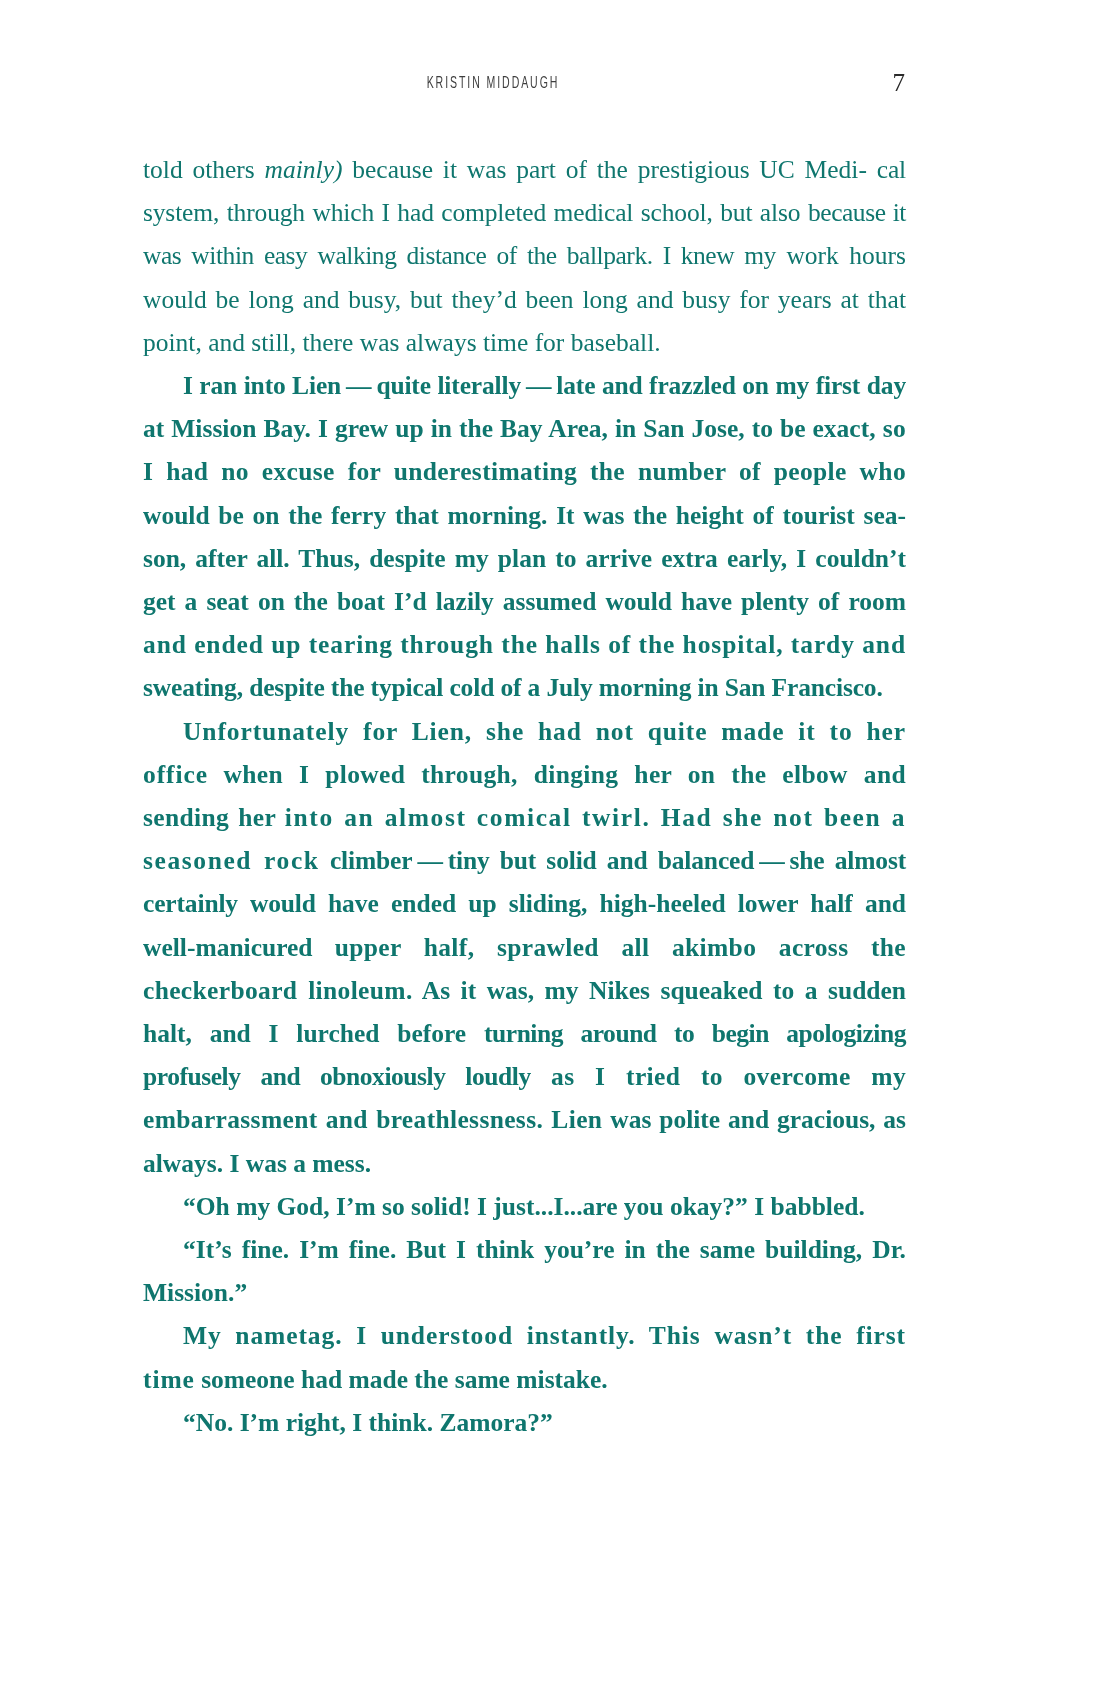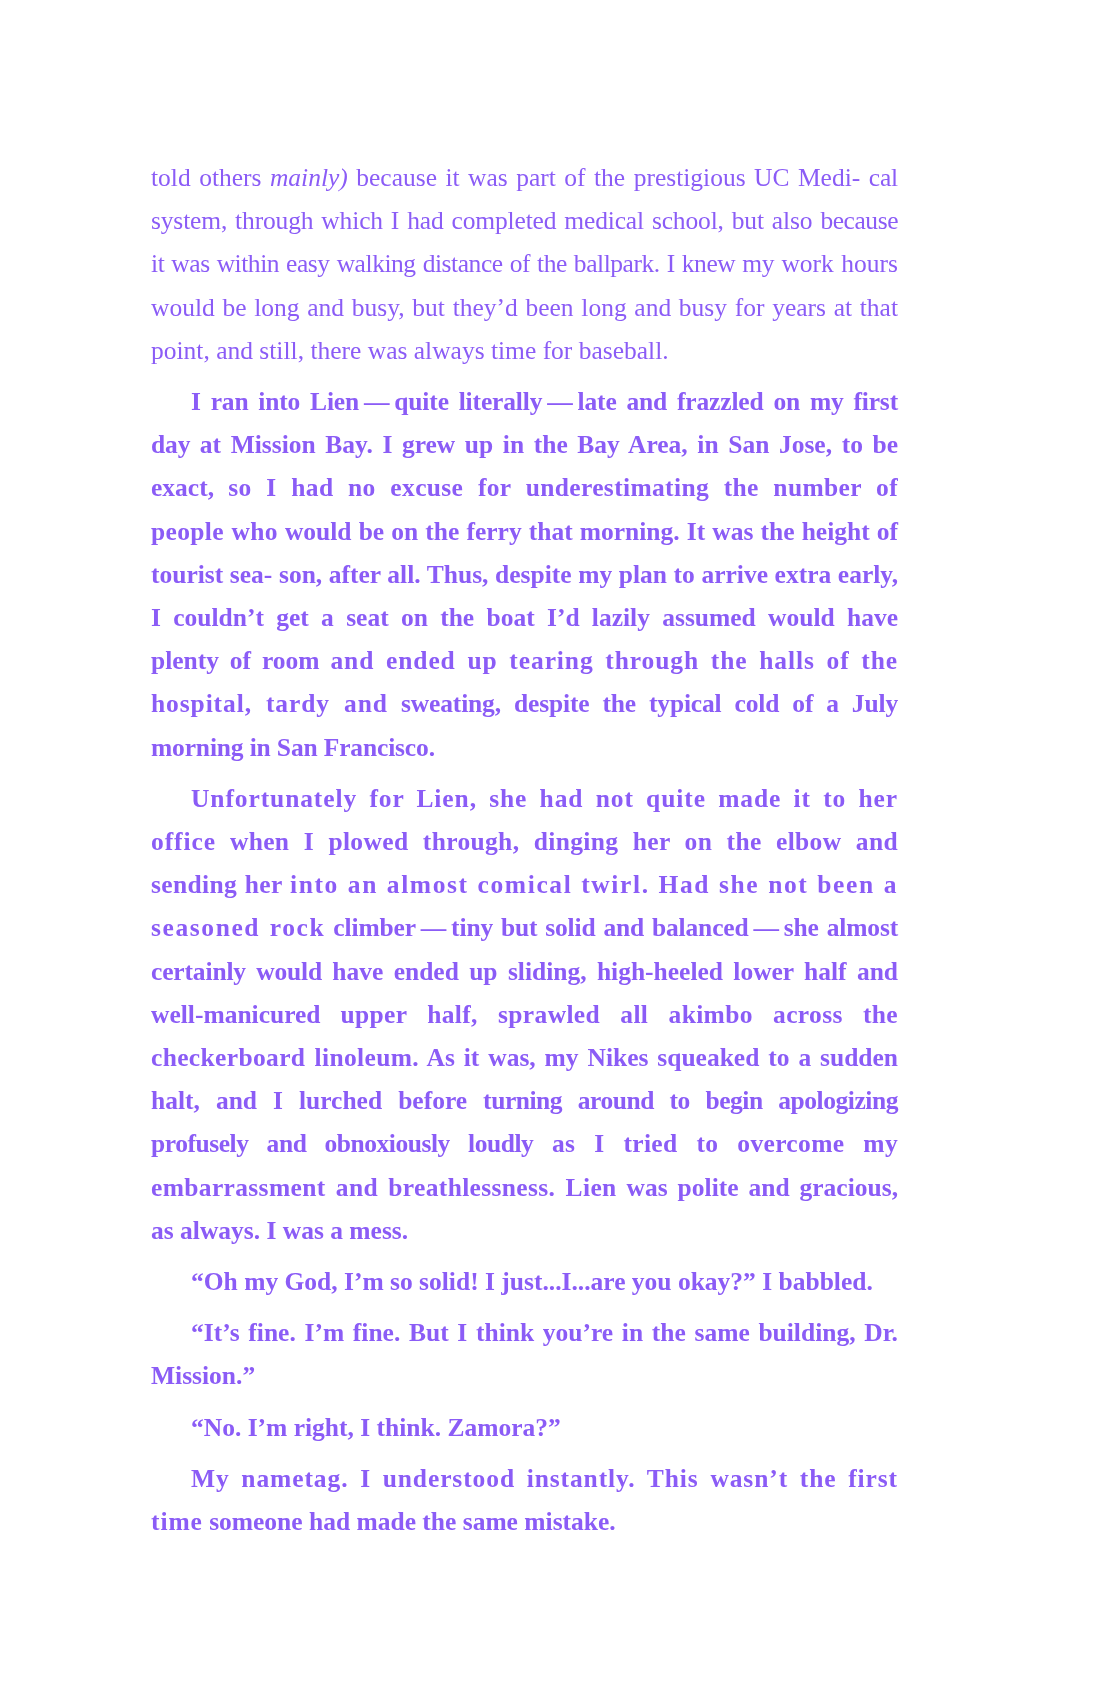--- a/index.html
+++ b/index.html
@@ -60,27 +60,27 @@
 
   
   .textblock {
     position: absolute;
     left: 143px;
     top: 148px;
     width: 763px;
   }
 
   p.para {
-    margin: 8px;
+    margin: 0;
     padding: 0;
     font-size: 25.5px;
     line-height: 43.2px;
     text-align: justify;
     text-justify: inter-word;
-    color: #8b5cf6;
+    color: #0f766e;
     hyphens: manual;
     -webkit-hyphens: manual;
   }
   p.para.indent {
     text-indent: 40px;
     font-weight: bold;
   }
   p.para.flush {
     text-indent: 0;
   }
@@ -98,31 +98,35 @@
   .loose { letter-spacing: 0.35px; }
   .xloose { letter-spacing: 0.9px; }
   .xxloose { letter-spacing: 1.6px; }
   .squeeze { letter-spacing: -0.45px; }
 </style>
 </head>
 <body>
 
 <div class="page">
 
+  <div class="running-head">
+    <div class="running-head-title">KRISTIN MIDDAUGH</div>
+    <div class="running-head-folio">7</div>
+  </div>
 
   <div class="textblock">
 
     <p class="para flush nostretch"><span>told others </span><em>mainly)</em><span> because it was part of the prestigious UC Medi-</span> <span class="tight">cal system, through which I had completed medical school, but also</span> <span class="squeeze">because it was within easy walking distance of the ballpark. I knew my</span> <span>work hours would be long and busy, but they’d been long and busy</span> <span>for years at that point, and still, there was always time for baseball.</span></p>
 
     <p class="para indent nostretch"><span class="tight">I ran into Lien — quite literally — late and frazzled on my first day</span> <span>at Mission Bay. I grew up in the Bay Area, in San Jose, to be exact,</span> <span class="loose">so I had no excuse for underestimating the number of people who</span> <span>would be on the ferry that morning. It was the height of tourist sea-</span> <span>son, after all. Thus, despite my plan to arrive extra early, I couldn’t</span> <span>get a seat on the boat I’d lazily assumed would have plenty of room</span> <span class="xloose">and ended up tearing through the halls of the hospital, tardy and</span> <span class="tight">sweating, despite the typical cold of a July morning in San Francisco.</span></p>
 
     <p class="para indent nostretch"><span class="xloose">Unfortunately for Lien, she had not quite made it to her office</span> <span class="loose">when I plowed through, dinging her on the elbow and sending her</span> <span class="xxloose">into an almost comical twirl. Had she not been a seasoned rock</span> <span class="tight">climber — tiny but solid and balanced — she almost certainly would</span> <span>have ended up sliding, high-heeled lower half and well-manicured</span> <span class="loose">upper half, sprawled all akimbo across the checkerboard linoleum.</span> <span>As it was, my Nikes squeaked to a sudden halt, and I lurched before</span> <span class="squeeze">turning around to begin apologizing profusely and obnoxiously loudly</span> <span class="loose">as I tried to overcome my embarrassment and breathlessness. Lien</span> <span>was polite and gracious, as always. I was a mess.</span></p>
 
     <p class="para indent nostretch"><span>“Oh my God, I’m so solid! I just...I...are you okay?” I babbled.</span></p>
 
     <p class="para indent nostretch"><span>“It’s fine. I’m fine. But I think you’re in the same building, Dr.</span> <span>Mission.”</span></p>
 
+    <p class="para indent nostretch"><span class="xloose">My nametag. I understood instantly. This wasn’t the first time</span> <span>someone had made the same mistake.</span></p>
+
     <p class="para indent nostretch"><span>“No. I’m right, I think. Zamora?”</span></p>
-
-    <p class="para indent nostretch"><span class="xloose">My nametag. I understood instantly. This wasn’t the first time</span> <span>someone had made the same mistake.</span></p>
 
   </div>
 </div>
 
 </body></html>

